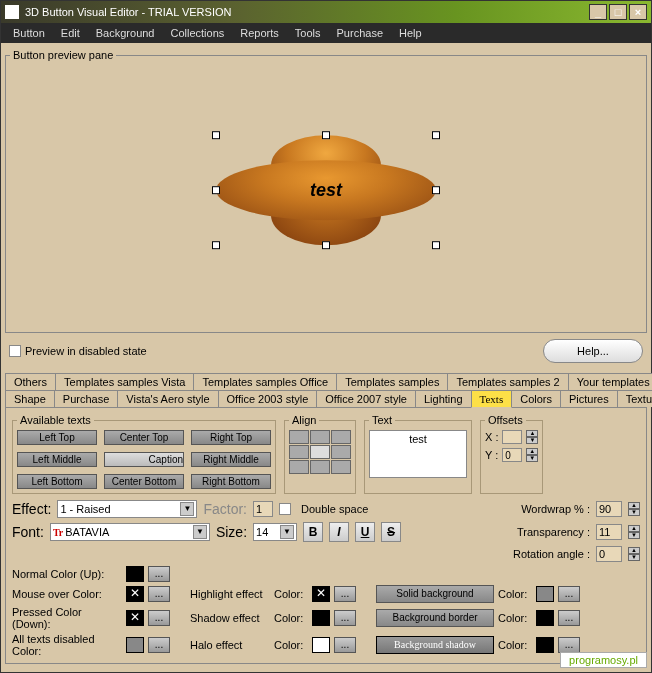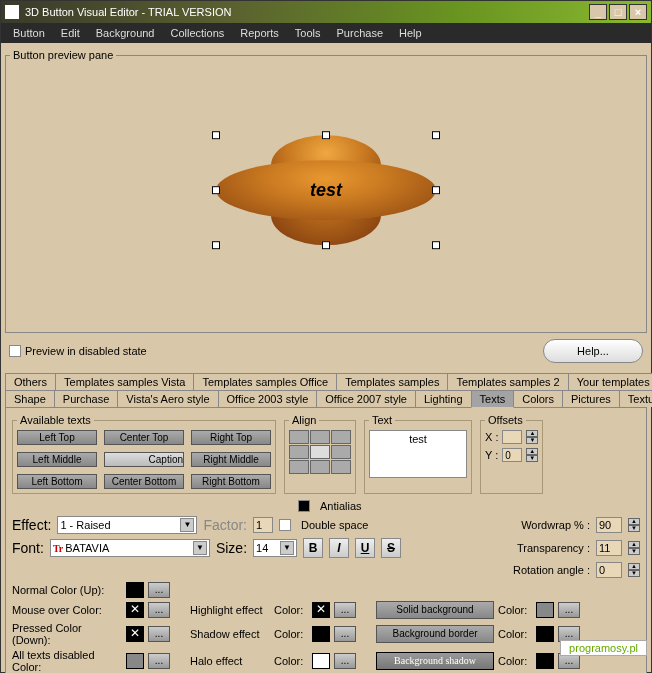--- a/index.html
+++ b/index.html
@@ -22,21 +22,21 @@
 .cloud-top { position: absolute; width: 110px; height: 60px; top: 0; left: 55px; background: radial-gradient(ellipse at 50% 30%, #f0a840 0%, #c87820 50%, #8a4410 100%); border-radius: 50%; }
 .cloud-bot { position: absolute; width: 110px; height: 60px; top: 50px; left: 55px; background: radial-gradient(ellipse at 50% 30%, #c87820 0%, #8a4410 80%); border-radius: 50%; }
 .cloud-text { position: absolute; top: 50%; left: 50%; transform: translate(-50%,-50%); font-style: italic; font-weight: bold; font-size: 18px; color: #000; }
 .handle { position: absolute; width: 8px; height: 8px; background: #fff; border: 1px solid #000; }
 .preview-row { display: flex; align-items: center; padding: 6px 4px 0; }
 .checkbox { width: 12px; height: 12px; border: 1px solid #888; background: #fff; margin-right: 4px; }
 .help-btn { margin-left: auto; width: 100px; height: 24px; background: linear-gradient(#fff,#ddd); border: 1px solid #888; border-radius: 12px; cursor: pointer; }
 .tabs-container { margin-top: 10px; }
 .tab-row { display: flex; }
 .tab { border: 1px solid #888; border-bottom: none; padding: 2px 8px; background: #d8c7a8; cursor: pointer; font-size: 11px; white-space: nowrap; margin-right: -1px; }
-.tab.active { background: #a3a3a3; position: relative; z-index: 2; border-bottom: 1px solid #d8c7a8; margin-bottom: -1px; }
+.tab.active { background: #fde047; position: relative; z-index: 2; border-bottom: 1px solid #d8c7a8; margin-bottom: -1px; font-family: Liberation Serif, serif; }
 .tab-body { border: 1px solid #888; background: #d8c7a8; padding: 6px; }
 fieldset { border: 1px solid #a89878; padding: 4px; }
 fieldset > legend { padding: 0 3px; margin-top: 20px; }
 .row1 { display: flex; gap: 8px; margin-bottom: 6px; }
 .avail-texts { }
 .grid3 { display: grid; grid-template-columns: repeat(3,80px); gap: 7px; }
 .gbtn { height: 15px; background: linear-gradient(#aaa,#888); border: 1px solid #555; font-size: 10px; text-align: center; cursor: pointer; line-height: 13px; }
 .gbtn.sel { background: linear-gradient(#ddd,#bbb); text-align: right; }
 .align-box { }
 .align-grid { display: grid; grid-template-columns: repeat(3,20px); grid-template-rows: repeat(3,14px); gap: 1px; }
@@ -52,21 +52,21 @@
 .combo { height: 18px; border: 1px solid #888; background: #fff; display: flex; align-items: center; padding: 0 2px; font-size: 11px; }
 .combo-arrow { margin-left: auto; width: 14px; height: 14px; background: #ccc; border: 1px solid #888; text-align: center; font-size: 8px; line-height: 12px; cursor: pointer; }
 .numbox { width: 26px; height: 16px; border: 1px solid #888; background: #e8d8b8; font-size: 11px; padding-left: 2px; }
 .toolbar-btn { width: 20px; height: 20px; border: 1px solid #888; background: linear-gradient(#eee,#ccc); font-weight: bold; text-align: center; cursor: pointer; font-size: 12px; line-height: 18px; }
 .color-grid { display: grid; grid-template-columns: 110px 18px 22px 12px 80px 34px 18px 22px 12px 118px 34px 18px 22px; gap: 3px 4px; align-items: center; }
 .swatch { width: 18px; height: 16px; border: 1px solid #000; }
 .dots { width: 22px; height: 16px; background: linear-gradient(#ccc,#999); border: 1px solid #555; font-size: 10px; text-align: center; line-height: 14px; cursor: pointer; }
 .wide-btn { height: 18px; background: linear-gradient(#aaa,#888); border: 1px solid #555; font-size: 10px; text-align: center; line-height: 16px; cursor: pointer; }
 .wide-btn.selected { border: 1px solid #000; background: linear-gradient(#999,#777); color: #fff; font-family: Liberation Serif, serif; }
 .clr-label { font-size: 11px; }
-.watermark { position: absolute; right: 4px; bottom: 16px; background: #fff; color: #6a0; padding: 1px 8px; font-size: 11px; border: 1px solid #aaa; }
+.watermark { position: absolute; right: 4px; bottom: 4px; background: #fff; color: #6a0; padding: 1px 8px; font-size: 11px; border: 1px solid #aaa; }
 .dim { color: #888; }
 .font-icon { color: #c00; font-weight: bold; margin-right: 2px; font-family: serif; font-size: 10px; }
 </style>
 </head>
 <body>
 
 <div class="window">
   <div class="titlebar">
     <div class="titlebar-icon"></div>
     <div class="titlebar-text">3D Button Visual Editor - TRIAL VERSION</div>
@@ -191,25 +191,20 @@
                 <span>Y :</span>
               <input class="numbox" value="0" style="">
               <span class="spinner">
                   <button>▲</button>
                   <button>▼</button>
                 </span>
             </label>
           </fieldset>
         </div>
 
-        <div class="form-row">
-          <div style="width:280px"></div>
-          <div class="checkbox" style="background:#000"></div>
-          <span>Antialias</span>
-        </div>
 
         <div class="form-row">
           <label>Effect:</label>
           <div class="combo" style="width:140px">
             <span>1 - Raised</span>
               <div class="combo-arrow">▼</div>
           </div>
           <label class="dim">Factor:</label>
           <input class="numbox" style="width: 20px;" value="1">
           <div class="checkbox"></div>

